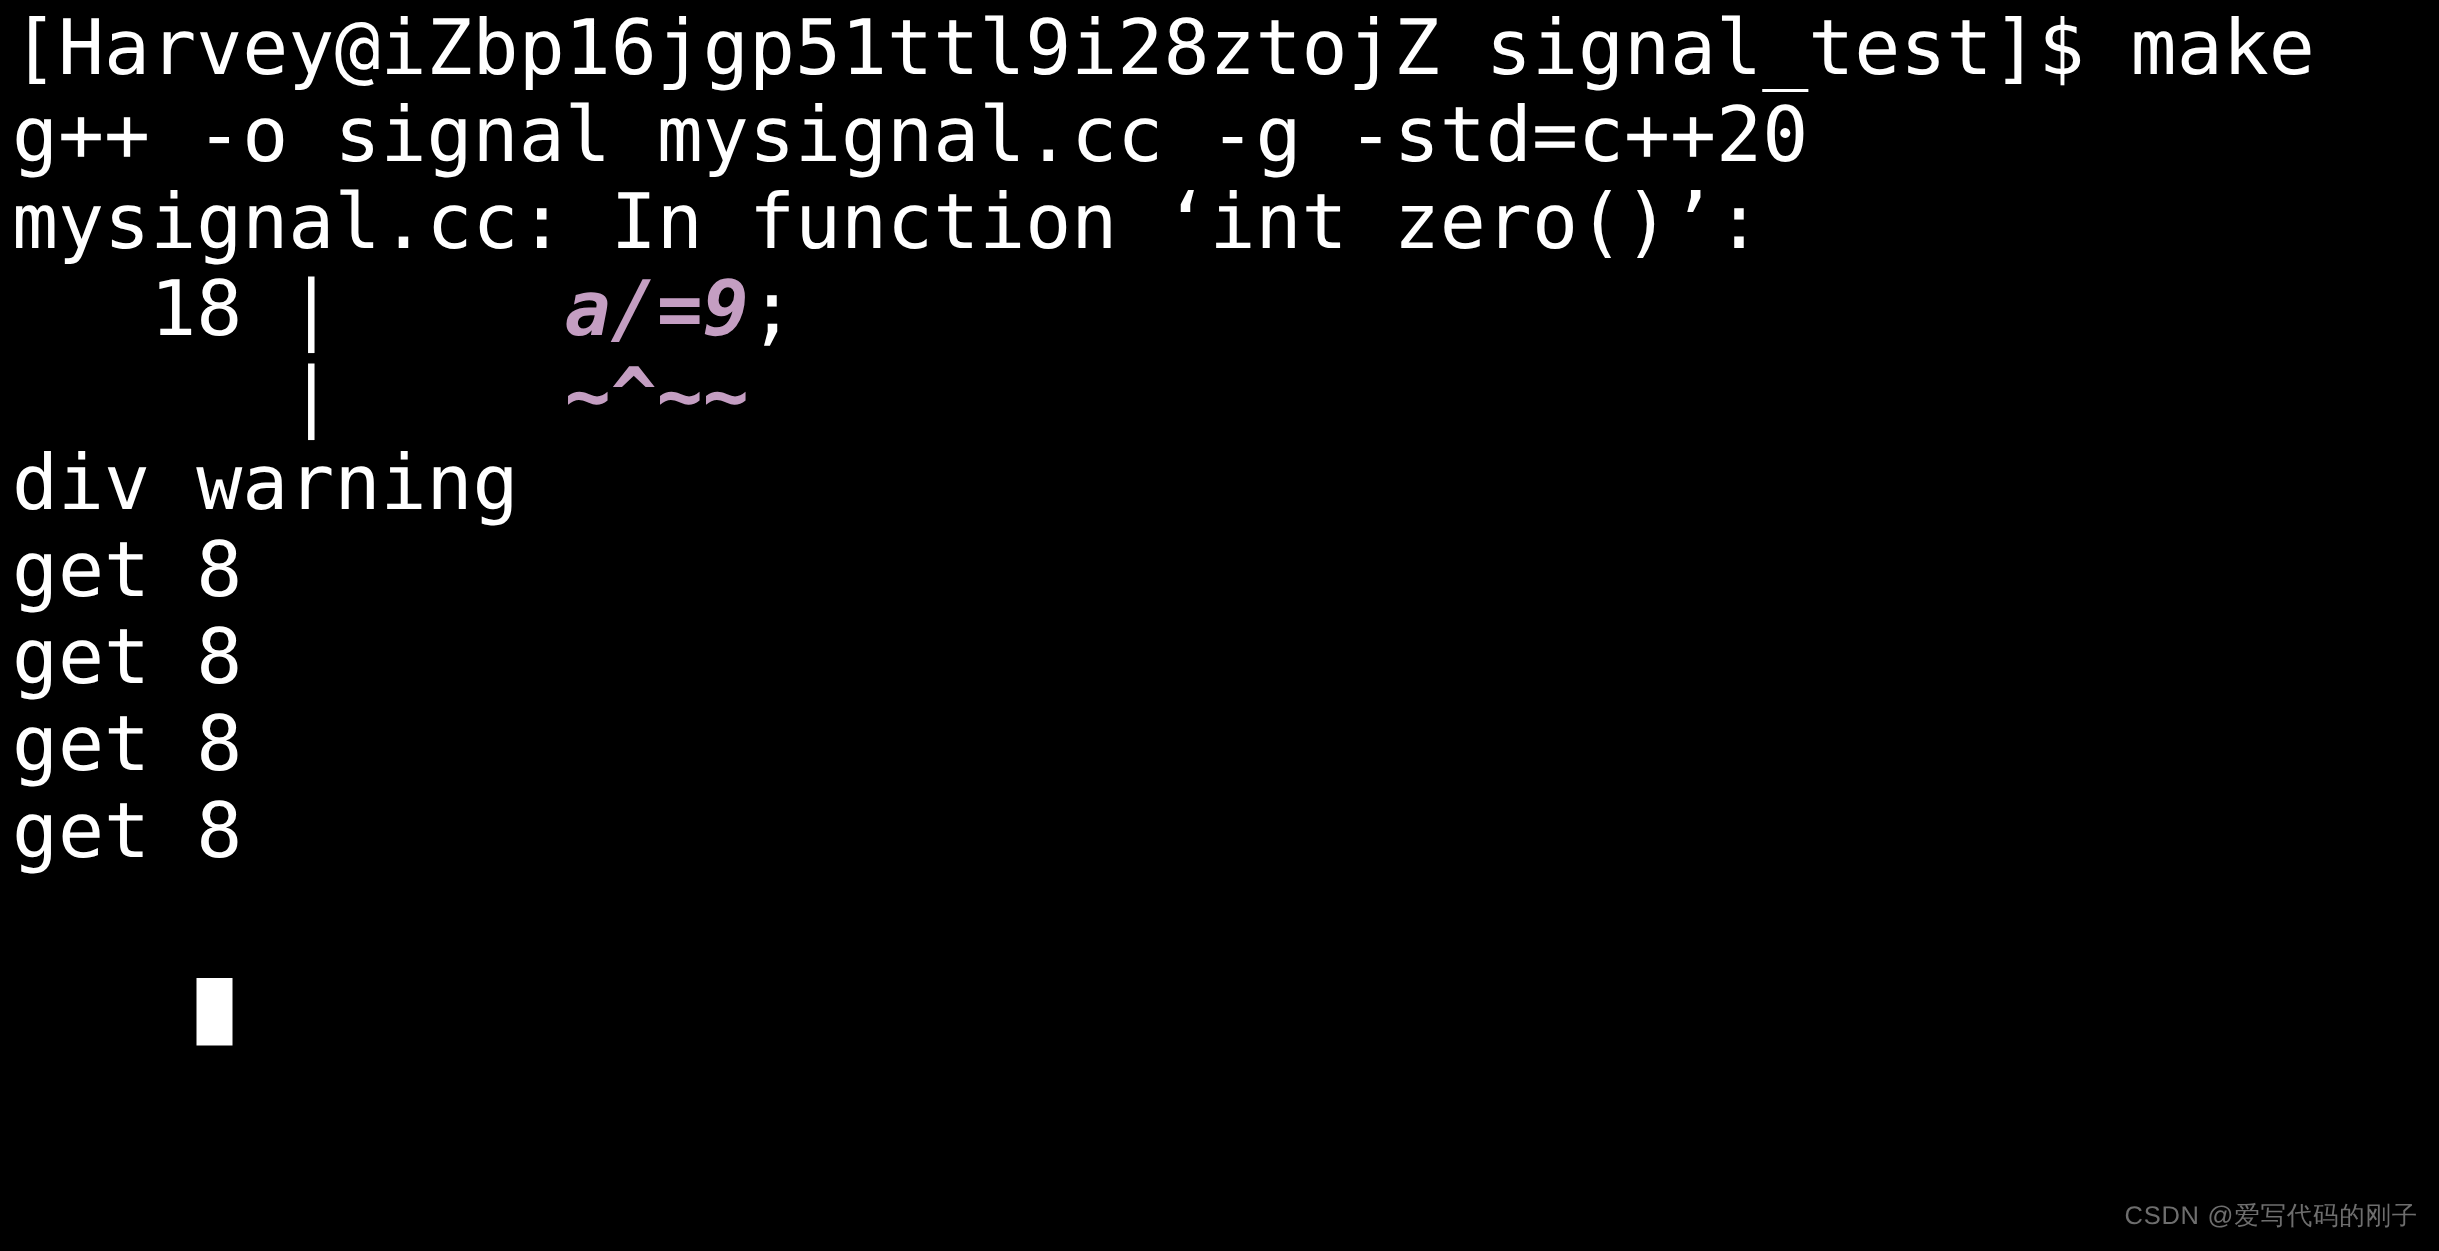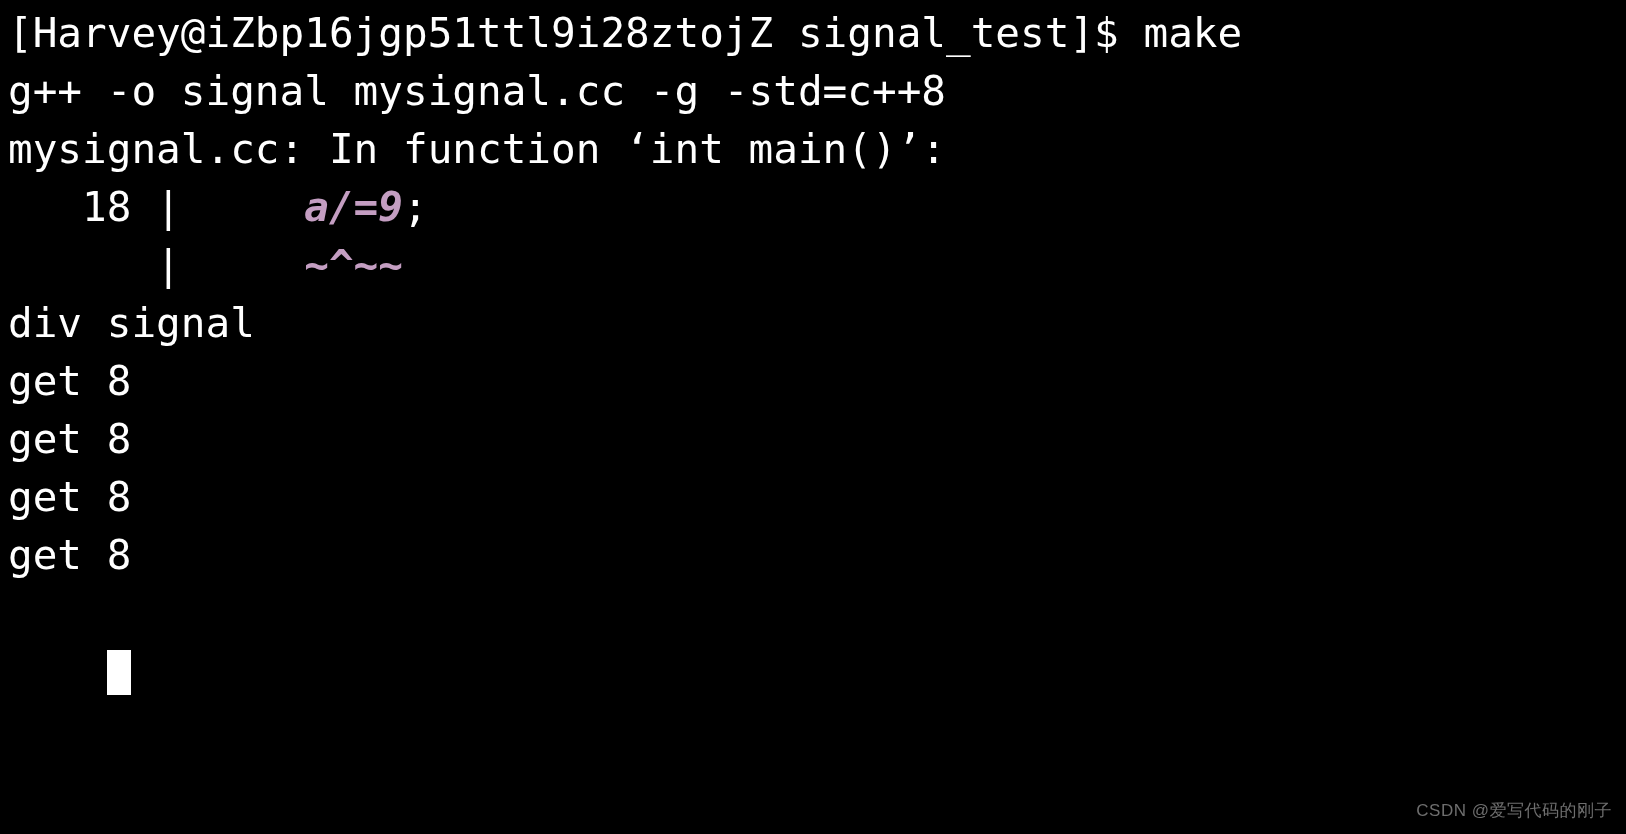--- a/index.html
+++ b/index.html
@@ -20,21 +20,21 @@
     top: 0;
     width: 1626px;
     height: 834px;
     background: #000000;
     padding: 4px 0 0 8px;
     box-sizing: border-box;
   }
   .line {
     height: 58px;
     line-height: 58px;
-    font-size: 41px;
+    font-size: 51px;
     letter-spacing: 0px;
     color: #ffffff;
     white-space: pre;
     font-family: "DejaVu Sans Mono", "Liberation Mono", monospace;
   }
   .purple { color: #c49ec2; }
   .white  { color: #ffffff; }
   .codehl {
     color: #c49ec2;
     font-weight: bold;
@@ -66,25 +66,25 @@
     letter-spacing: 0.5px;
     white-space: pre;
   }
 </style>
 </head>
 <body>
 
 <div id="terminal">
   <div id="lines">
       <div class="line"><span class="white">[Harvey@iZbp16jgp51ttl9i28ztojZ signal_test]$ make</span></div>
-      <div class="line"><span class="white">g++ -o signal mysignal.cc -g -std=c++8</span></div>
-      <div class="line"><span class="white">mysignal.cc: In function ‘int main()’:</span></div>
+      <div class="line"><span class="white">g++ -o signal mysignal.cc -g -std=c++20</span></div>
+      <div class="line"><span class="white">mysignal.cc: In function ‘int zero()’:</span></div>
       <div class="line"><span class="white">   18 |     </span><span class="codehl">a/=9</span><span class="white">;</span></div>
       <div class="line"><span class="white">      |     </span><span class="squiggle">~^~~</span></div>
-      <div class="line"><span class="white">div signal</span></div>
+      <div class="line"><span class="white">div warning</span></div>
       <div class="line"><span class="white">get 8</span></div>
       <div class="line"><span class="white">get 8</span></div>
       <div class="line"><span class="white">get 8</span></div>
       <div class="line"><span class="white">get 8</span></div>
     </div>
   <div id="cursor-line" class="line">
     <span class="cursor-block"></span>
   </div>
 </div>
 

